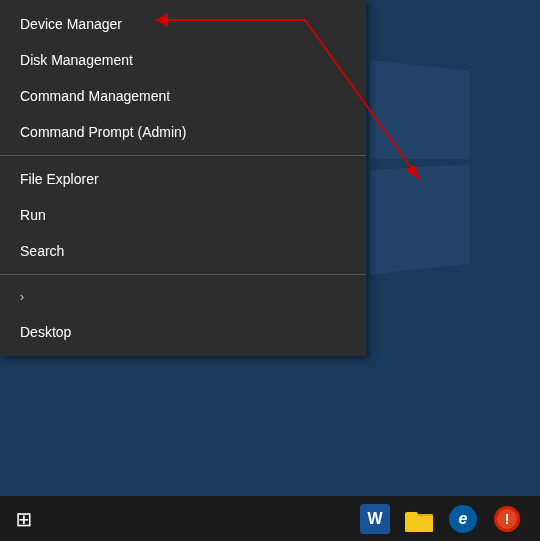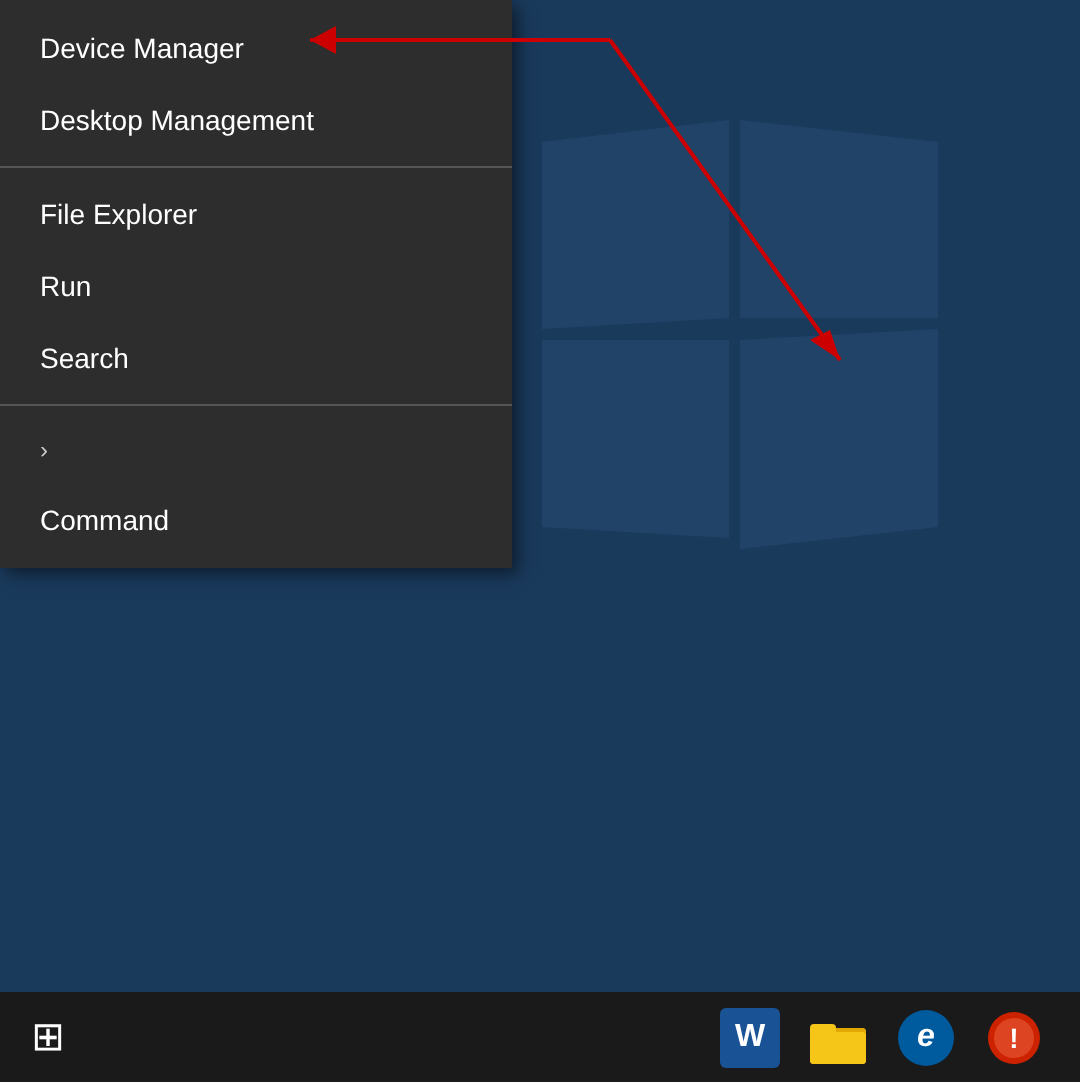--- a/index.html
+++ b/index.html
@@ -100,21 +100,21 @@
       font-style: italic;
       font-weight: bold;
       font-size: 16px;
     }
 
     
     .context-menu {
       position: absolute;
       left: 0;
       top: 0;
-      width: 256px;
+      width: 366px;
       background: #2d2d2d;
       z-index: 100;
       padding: 6px 0;
       box-shadow: 3px 3px 8px rgba(0,0,0,0.5);
     }
 
     .menu-item {
       padding: 10px 20px;
       color: #ffffff;
       font-size: 14px;
@@ -158,42 +158,48 @@
   <line x1="155" y1="20" x2="305" y2="20" stroke="#cc0000" stroke-width="2"></line>
   <polygon points="155,20 168,13 168,27" fill="#cc0000"></polygon>
 </svg>
 
 <div class="context-menu">
 
   <div class="menu-item">
     <span>Device Manager</span>
   </div>
   <div class="menu-item">
-    <span>Desktop Management</span>
+    <span>D<span class="ul">i</span>sk Management</span>
+  </div>
+  <div class="menu-item">
+    <span>Command Management</span>
+  </div>
+  <div class="menu-item">
+    <span>Command Prompt (<span class="ul">A</span>dmin)</span>
   </div>
 
   <div class="menu-divider"></div>
 
   <div class="menu-item">
     <span>File <span class="ul">E</span>xplorer</span>
   </div>
   <div class="menu-item">
     <span><span class="ul">R</span>un</span>
   </div>
   <div class="menu-item">
     <span><span class="ul">S</span>earch</span>
   </div>
 
   <div class="menu-divider"></div>
 
   <div class="menu-item">
     <span class="chevron-right">›</span>
   </div>
   <div class="menu-item">
-    <span>Command</span>
+    <span>Desktop</span>
   </div>
 
 </div>
 
 <div class="taskbar">
   <div class="taskbar-start">
     <span style="color:white; font-size:20px;">⊞</span>
   </div>
 
   <div class="taskbar-icons">

